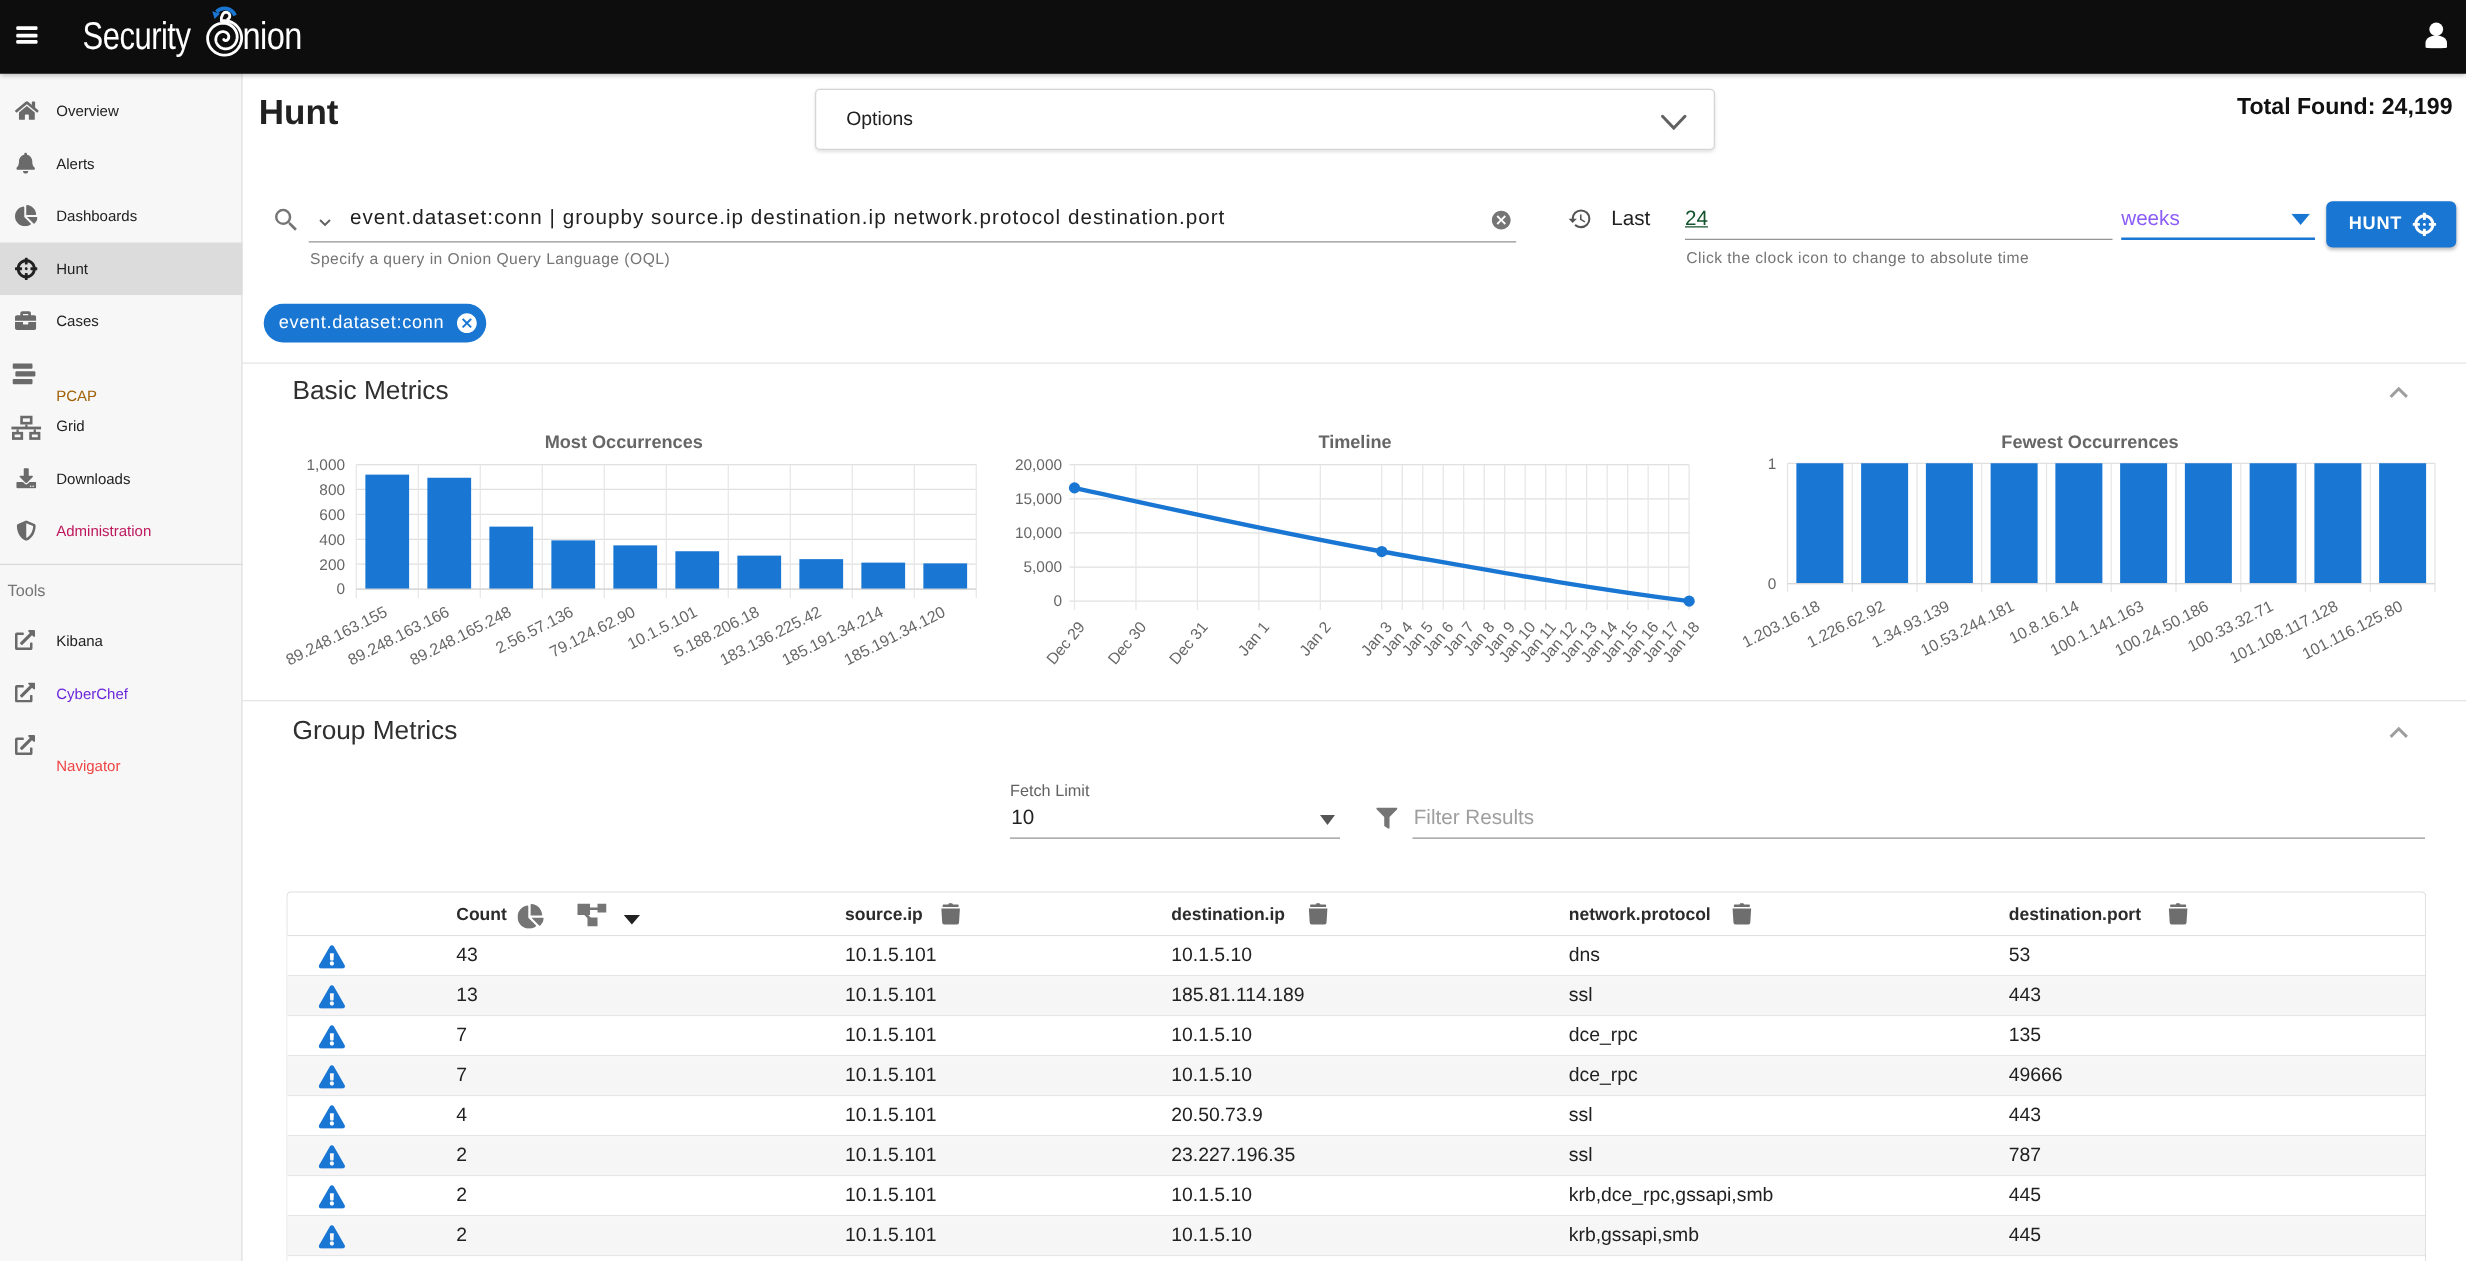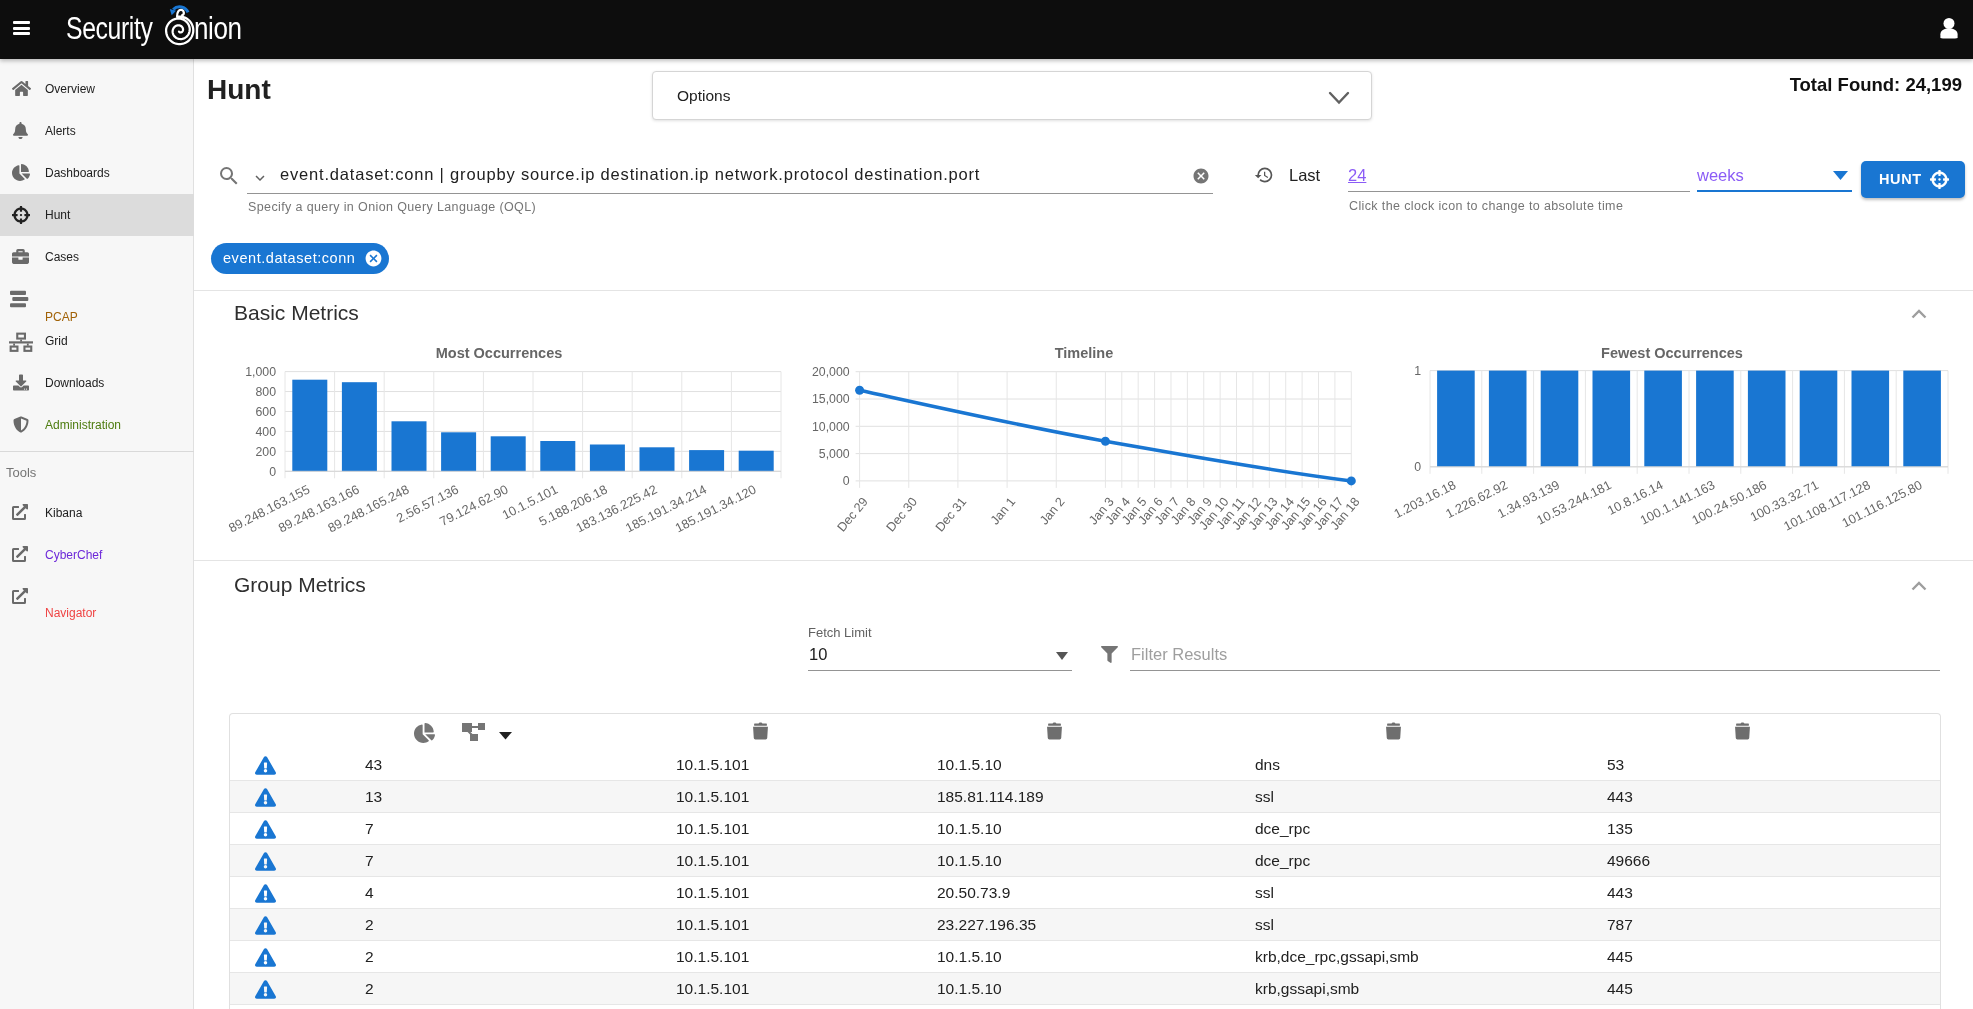--- a/index.html
+++ b/index.html
@@ -20,21 +20,21 @@
 .lg2 { position:absolute; left:128px; top:0; display:inline-block; transform:scaleX(0.84); transform-origin:left; letter-spacing:-0.5px;}
 h1.hunt { position:absolute; left:207px; top:74px; font-size:28px; font-weight:bold; color:#212121; }
 .options { position:absolute; left:652px; top:71px; width:720px; height:49px; background:#fff;
   border:1px solid #d5d5d5; border-radius:4px; box-shadow:0 1px 3px rgba(0,0,0,0.12); }
 .options .optxt { position:absolute; left:24px; top:15px; font-size:15.5px; color:#212121; }
 .totalfound { position:absolute; right:11px; top:74px; font-size:18.5px; font-weight:bold; color:#111; }
 .queryline { position:absolute; left:247px; top:193px; width:966px; height:1px; background:#949494; }
 .querytxt { position:absolute; left:280px; top:165px; font-size:16.5px; color:#212121; letter-spacing:0.82px; }
 .helper { position:absolute; font-size:12.5px; color:#757575; letter-spacing:0.38px;text-align:center; }
 .lasttxt { position:absolute; left:1289px; top:166px; font-size:16.5px; color:#212121; }
-.t24 { position:absolute; left:1348px; top:166px; font-size:16.5px; color:#8b5cf6;text-decoration:underline; }
+.t24 { position:absolute; left:1348px; top:166px; font-size:16.5px; color:#14532d;text-decoration:underline; }
 .line24 { position:absolute; left:1348px; top:191px; width:342px; height:1px; background:#949494; }
 .weeks { position:absolute; left:1697px; top:166px; font-size:16.5px; color:#8b5cf6; }
 .lineweeks { position:absolute; left:1697px; top:190px; width:155px; height:2px; background:#1976d2; }
 .huntbtn { position:absolute; left:1861px; top:161px; width:104px; height:37px; background:#1976d2;
   border-radius:5px; box-shadow:0 2px 3px rgba(0,0,0,0.25); }
 .huntbtn span { position:absolute; left:18px; top:10px; color:#fff; font-size:14.5px; font-weight:bold;
   letter-spacing:0.6px; }
 .chip { position:absolute; left:211px; top:243px; width:178px; height:31px; background:#1976d2;
   border-radius:16px; }
 .chip span { position:absolute; left:12px; top:7px; color:#fff; font-size:14.5px; letter-spacing:0.55px; }
@@ -124,21 +124,21 @@
     <div class="slabel" style="top:271px;color:#212121">Grid</div>
     <div class="sitem" style="top:303px"></div>
     <svg style="position:absolute;left:13px;top:315px" width="16" height="17" viewBox="0 0 512 512">
       <path fill="#6a6a6a" d="M216 0h80c13.3 0 24 10.7 24 24v168h87.7c17.8 0 26.7 21.5 14.1 34.1L269.7 378.3c-7.5 7.5-19.8 7.5-27.3 0L90.1 226.1c-12.6-12.6-3.7-34.1 14.1-34.1H192V24c0-13.3 10.7-24 24-24zm296 376v112c0 13.3-10.7 24-24 24H24c-13.3 0-24-10.7-24-24V376c0-13.3 10.7-24 24-24h146.7l49 49c20.1 20.1 52.5 20.1 72.6 0l49-49H488c13.3 0 24 10.7 24 24zm-124 88c0-11-9-20-20-20s-20 9-20 20 9 20 20 20 20-9 20-20zm64 0c0-11-9-20-20-20s-20 9-20 20 9 20 20 20 20-9 20-20z"></path>
     </svg>
     <div class="slabel" style="top:313px;color:#212121">Downloads</div>
     <div class="sitem" style="top:345px"></div>
     <svg style="position:absolute;left:13px;top:357px" width="16" height="17" viewBox="0 0 512 512">
       <path fill="#6a6a6a" fill-rule="evenodd" d="M466.5 83.7l-192-80a48.15 48.15 0 0 0-36.9 0l-192 80C27.7 91.1 16 108.6 16 128c0 198.5 114.5 335.7 221.5 380.3 11.8 4.9 25.1 4.9 36.9 0C360.1 472.6 496 349.3 496 128c0-19.4-11.7-36.9-29.5-44.3zM256.1 446.3l-.1-381 175.9 73.3c-3.3 151.4-82.1 261.1-175.8 307.7z"></path>
     </svg>
-    <div class="slabel" style="top:355px;color:#4d7c0f">Administration</div>
+    <div class="slabel" style="top:355px;color:#be185d">Administration</div>
     <div style="position:absolute;left:0;top:392px;width:194px;height:1px;background:#d9d9d9"></div>
     <div class="stools">Tools</div>
     <div class="sitem" style="top:433px"></div>
     <svg style="position:absolute;left:12px;top:445px" width="16" height="16" viewBox="0 0 512 512">
       <path fill="#6a6a6a" d="M432,320H400a16,16 0 0,0 -16,16V448H64V128H208a16,16 0 0,0 16,-16V80a16,16 0 0,0 -16,-16H48A48,48 0 0,0 0,112V464a48,48 0 0,0 48,48H400a48,48 0 0,0 48,-48V336A16,16 0 0,0 432,320ZM488,0h-128c-21.37,0 -32.05,25.91 -17,41l35.73,35.73L135,320.37a24,24 0 0,0 0,34L157.67,377a24,24 0 0,0 34,0L435.28,133.32 471,169c15,15 41,4.5 41,-17V24A24,24 0 0,0 488,0Z"></path>
     </svg>
     <div class="slabel" style="top:443px;color:#212121">Kibana</div>
     <div class="sitem" style="top:475px"></div>
     <svg style="position:absolute;left:12px;top:487px" width="16" height="16" viewBox="0 0 512 512">
       <path fill="#6a6a6a" d="M432,320H400a16,16 0 0,0 -16,16V448H64V128H208a16,16 0 0,0 16,-16V80a16,16 0 0,0 -16,-16H48A48,48 0 0,0 0,112V464a48,48 0 0,0 48,48H400a48,48 0 0,0 48,-48V336A16,16 0 0,0 432,320ZM488,0h-128c-21.37,0 -32.05,25.91 -17,41l35.73,35.73L135,320.37a24,24 0 0,0 0,34L157.67,377a24,24 0 0,0 34,0L435.28,133.32 471,169c15,15 41,4.5 41,-17V24A24,24 0 0,0 488,0Z"></path>
@@ -360,20 +360,27 @@
     <polygon points="0,0 12,0 6,8" fill="#555"></polygon>
   </svg>
 <div class="uline" style="left:808px;top:670px;width:264px"></div>
 <svg style="position:absolute;left:1101px;top:646px" width="17" height="17" viewBox="0 0 512 512">
     <path fill="#757575" d="M487.976 0H24.028C2.71 0-8.047 25.866 7.058 40.971L192 225.941V432c0 7.831 3.821 15.17 10.237 19.662l80 55.98C298.02 518.69 320 507.493 320 487.98V225.941l184.947-184.97C520.021 25.896 509.338 0 487.976 0z"></path>
   </svg>
 <div class="placeholder" style="left:1131px;top:645px">Filter Results</div>
 <div class="uline" style="left:1130px;top:670px;width:810px"></div>
 
 <div class="tbl">
+    <div class="thead">
+      <div class="th" style="left:135px">Count</div>
+      <div class="th" style="left:446px">source.ip</div>
+      <div class="th" style="left:707px">destination.ip</div>
+      <div class="th" style="left:1025px">network.protocol</div>
+      <div class="th" style="left:1377px">destination.port</div>
+    </div>
     <div class="trow" style="top:35px;background:#ffffff">
       <svg class="warn" viewBox="0 0 576 512">
         <path fill="#1976d2" d="M569.517 440.013C587.975 472.007 564.806 512 527.94 512H48.054c-36.937 0-59.999-40.055-41.577-71.987L246.423 23.985c18.467-32.009 64.72-31.951 83.154 0l239.94 416.028zM288 354c-25.405 0-46 20.595-46 46s20.595 46 46 46 46-20.595 46-46-20.595-46-46-46zm-43.673-165.346l7.418 136c.347 6.364 5.609 11.346 11.982 11.346h48.546c6.373 0 11.635-4.982 11.982-11.346l7.418-136c.375-6.874-5.098-12.654-11.982-12.654h-63.383c-6.884 0-12.356 5.78-11.981 12.654z"></path>
       </svg>
       <div class="td" style="left:135px">43</div>
       <div class="td" style="left:446px">10.1.5.101</div>
       <div class="td" style="left:707px">10.1.5.10</div>
       <div class="td" style="left:1025px">dns</div>
       <div class="td" style="left:1377px">53</div>
     </div>

